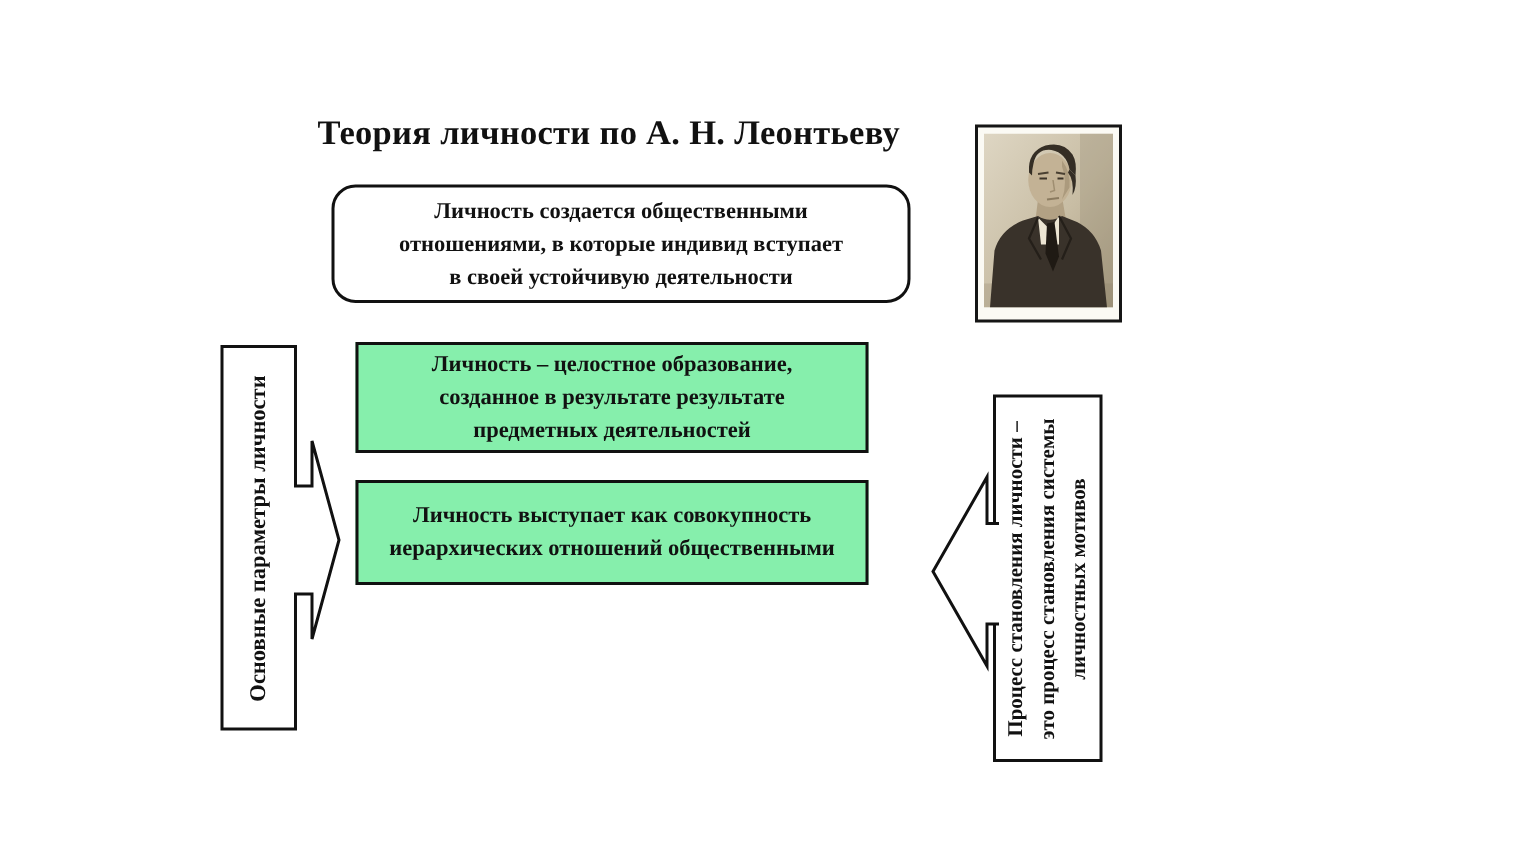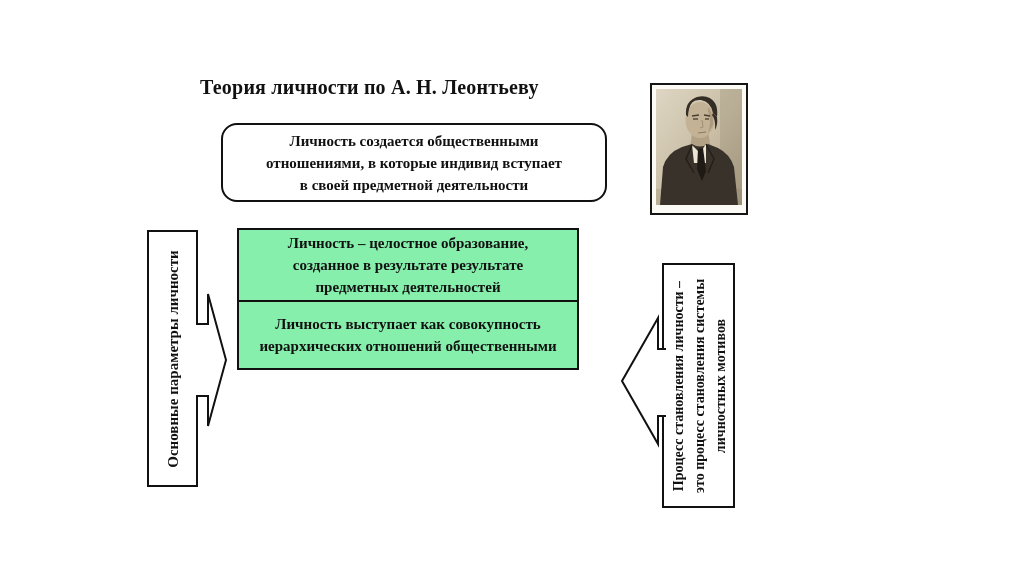--- a/index.html
+++ b/index.html
@@ -2,36 +2,36 @@
 <html><head>
 <meta charset="utf-8">
 <style>
   html,body{margin:0;padding:0;background:#ffffff;}
   .stage{
     position:relative;width:1024px;height:574px;background:#ffffff;overflow:hidden;
     font-family:"Liberation Serif","DejaVu Serif",serif;font-weight:bold;color:#111;
   }
   .abs{position:absolute;}
   .slide-title{
-    left:200px;top:76px;width:400px;text-align:left;
-    font-size:20px;letter-spacing:.2px;
+    left:200px;top:76px;width:400px;text-align:right;
+    font-size:23px;letter-spacing:.2px;
   }
   .def-box{
     left:221px;top:123px;width:386px;height:79px;box-sizing:border-box;
     border:2px solid #111;border-radius:16px;
     display:flex;flex-direction:column;justify-content:center;
     text-align:center;font-size:15px;line-height:22px;
   }
   .st-box{
     left:237px;width:342px;box-sizing:border-box;border:2px solid #111;
     display:flex;flex-direction:column;justify-content:center;
     text-align:center;font-size:15px;line-height:22px;background:#86efac;
   }
   .st1{top:228px;height:74px;}
-  .st2{top:300px;height:70px;font-family:Liberation Serif, serif;}
+  .st2{top:320px;height:70px;font-family:Liberation Serif, serif;}
   .st3{top:402px;height:77px;}
   .banner{box-sizing:border-box;border:2px solid #111;background:#fff;}
   .banner-left{left:147px;top:230px;width:51px;height:257px;}
   .banner-right{left:662px;top:263px;width:73px;height:245px;}
   .vtext{
     position:absolute;left:50%;top:50%;
     transform:translate(-50%,-50%) rotate(-90deg);
     text-align:center;white-space:nowrap;
   }
   .vtext-left{width:257px;height:51px;line-height:51px;font-size:15px;}
@@ -92,21 +92,21 @@
       <path d="M42 60 L47 59 L50 82 L46 92 L41 80 Z" fill="#1f1a14"></path>
 
       <path d="M36 56 L30 70 L38 84" stroke="#241f19" stroke-width="1.5" fill="none"></path>
       <path d="M50 55 L58 70 L52 84" stroke="#241f19" stroke-width="1.5" fill="none"></path>
     </svg>
   </div>
 
   <div class="abs def-box">
     <div>Личность создается общественными</div>
     <div>отношениями, в которые индивид вступает</div>
-    <div>в своей предметной деятельности</div>
+    <div>в своей устойчивую деятельности</div>
   </div>
 
   <div class="abs st-box st1">
     <div>Личность – целостное образование,</div>
     <div>созданное в результате результате</div>
     <div>предметных деятельностей</div>
   </div>
   <div class="abs st-box st2">
     <div>Личность выступает как совокупность</div>
     <div>иерархических отношений общественными</div>

